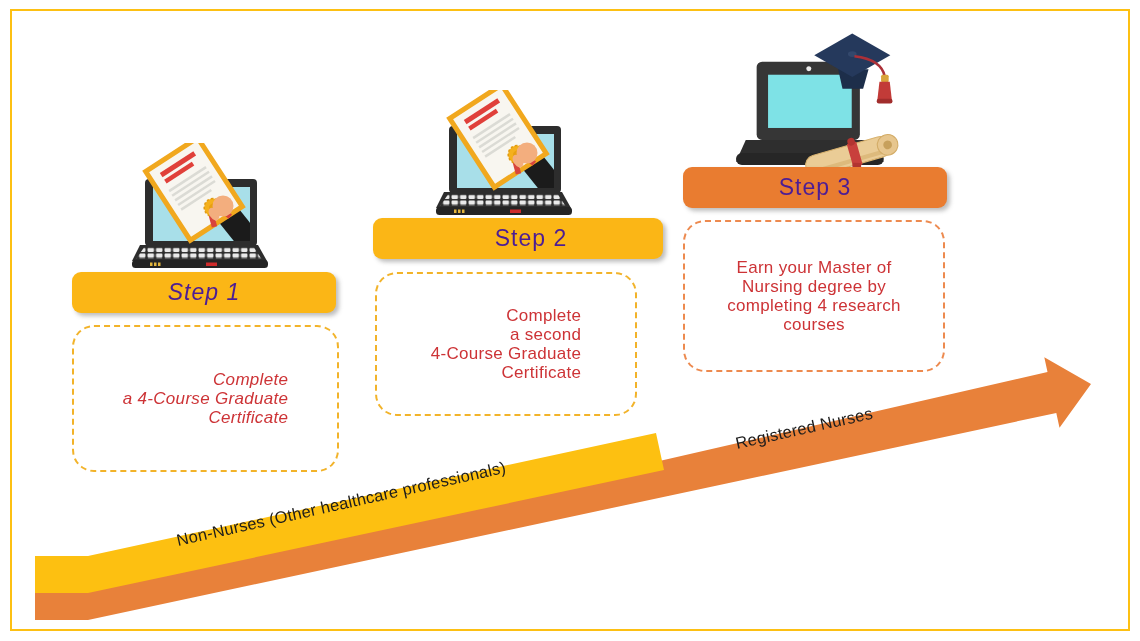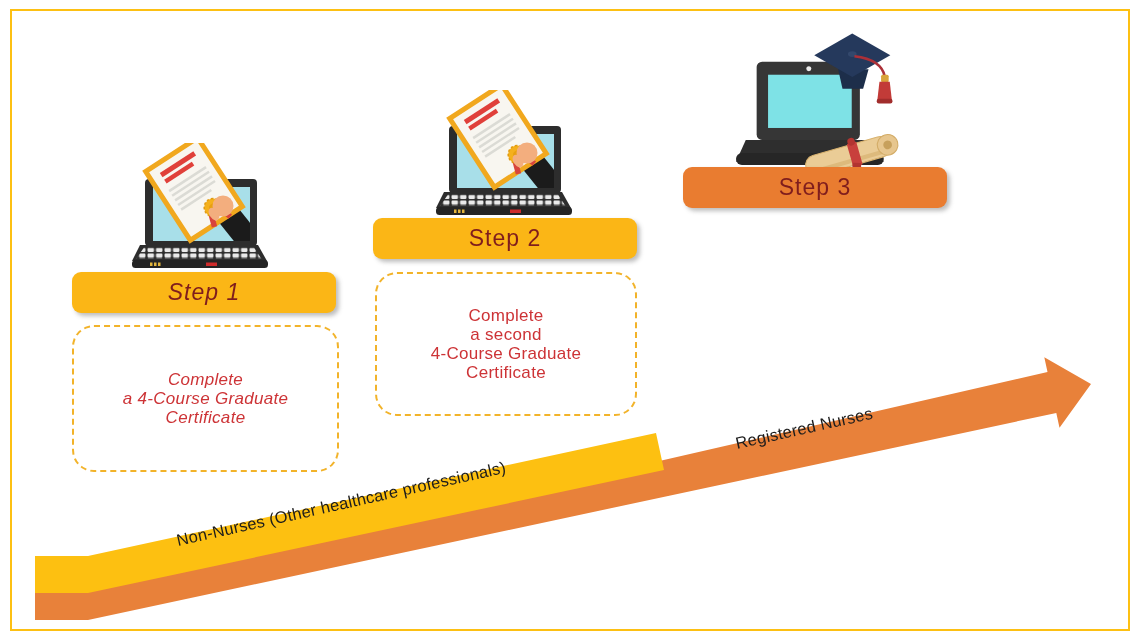--- a/index.html
+++ b/index.html
@@ -10,43 +10,43 @@
   .frame{
     position:absolute;left:10px;top:9px;right:10px;bottom:10px;
     border:2px solid #FDC013;pointer-events:none;
   }
   .ramp{position:absolute;left:0;top:0;z-index:1;}
   .step{position:absolute;z-index:2;}
   .art{position:absolute;z-index:2;}
   .banner{
     position:absolute;z-index:3;left:0;width:264px;height:41px;border-radius:9px;
     display:flex;align-items:center;justify-content:center;
-    color:#7f1d1d;font-size:23px;letter-spacing:1px;
+    color:#4c1d95;font-size:23px;letter-spacing:1px;
     box-shadow:3px 3px 4px rgba(110,110,110,.45);
   }
   .banner.yellow{background:#FBB616;}
   .banner.orange{background:#E97C30;}
   .box{
     position:absolute;z-index:2;background:#fff;border-radius:22px;
     display:flex;align-items:center;justify-content:center;text-align:center;
   }
-  .box.yellow{border:2px dashed #F2B32A;}
+  .box.yellow{border:2px dashed #F2B32A;text-align:right;}
   .box.orange{border:2px dashed #ED8A4F;}
   .box p{
     margin:0;color:#CD3336;font-size:17px;line-height:19px;letter-spacing:.3px;
     white-space:pre-line;
   }
   
   .step1{left:72px;top:140px;width:267px;height:332px;font-style:italic;}
   .step1 .art{left:58px;top:3px;width:140px;height:140px;}
   .step1 .banner{top:132px;}
   .step1 .box{top:185px;width:263px;height:143px;}
   .step2{left:373px;top:88px;width:264px;height:332px;}
   .step2 .art{left:61px;top:2px;width:140px;height:140px;}
-  .step2 .banner{top:130px;}
+  .step2 .banner{top:130px;padding-left:26px;}
   .step2 .box{left:2px;top:184px;width:258px;height:140px;}
   .step3{left:683px;top:28px;width:264px;height:344px;}
   .step3 .art{left:42px;top:0;width:185px;height:163px;}
   .step3 .banner{top:139px;}
   .step3 .box{top:192px;width:258px;height:148px;}
   .band-label{fill:#1C1C1C;font-size:16.5px;letter-spacing:.2px;font-family:"Liberation Sans",sans-serif;}
 </style>
 </head>
 <body>
 
@@ -159,16 +159,22 @@
     </div>
   </section>
 
   <section class="step step3">
     <svg class="art" viewBox="0 0 170 150">
       <use href="#laptop-grad" xlink:href="#laptop-grad"></use>
     </svg>
     <div class="banner orange">
       <span>Step 3</span>
     </div>
+    <div class="box orange">
+      <p>Earn your Master of
+Nursing degree by
+completing 4 research
+courses</p>
+    </div>
   </section>
 
   <div class="frame"></div>
 </div>
 
 </body></html>

